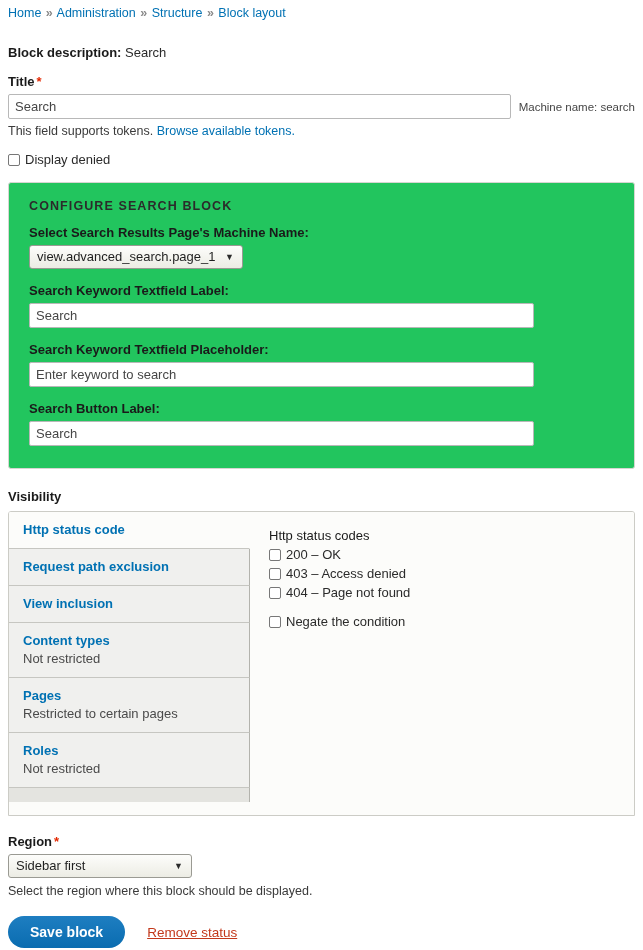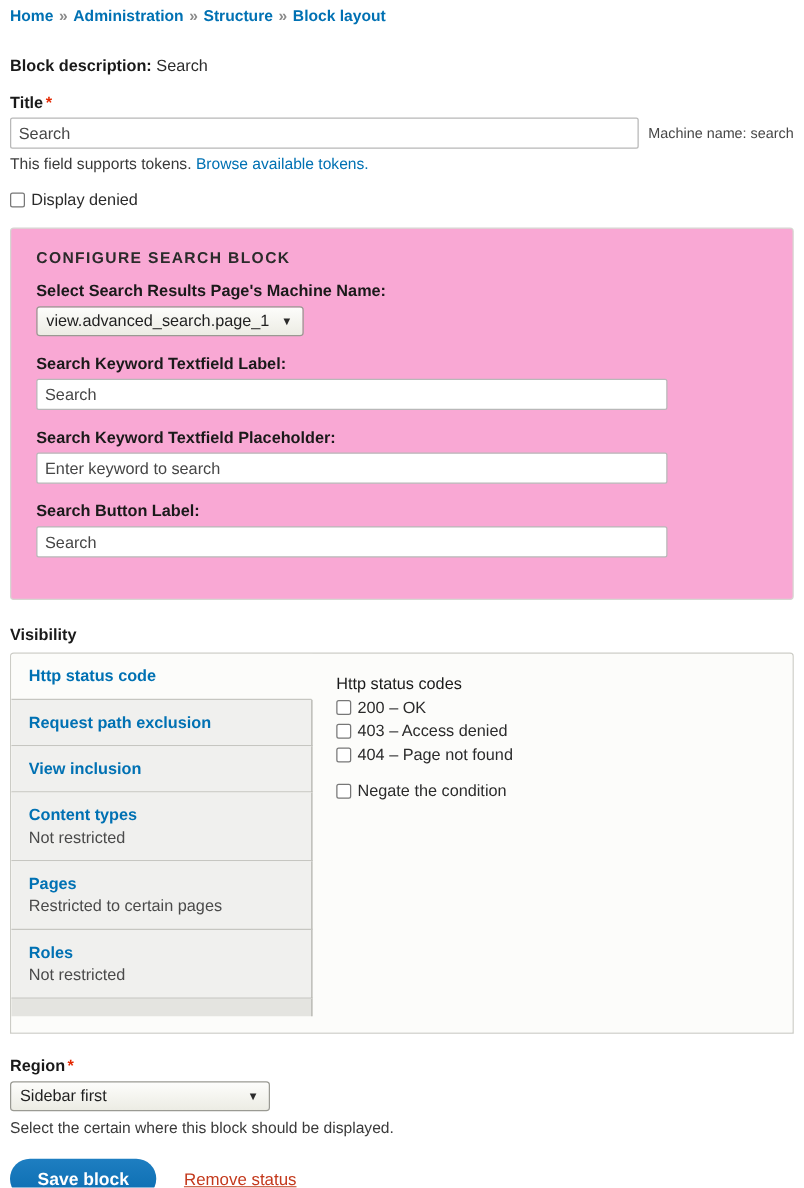--- a/index.html
+++ b/index.html
@@ -9,21 +9,21 @@
     background: #fff;
     font-family: "Liberation Sans", "DejaVu Sans", sans-serif;
     font-size: 13px;
     color: #2b2b2b;
     -webkit-font-smoothing: antialiased;
   }
   .page { width: 643px; height: 950px; position: relative; padding: 0 8px; }
 
   
   .breadcrumb { padding: 5px 0 0 0; font-size: 12.5px; line-height: 16px; }
-  .breadcrumb a { color: #0071b3; text-decoration: none; font-weight: bold; }
+  .breadcrumb a { color: #0071b3; text-decoration: none; font-weight: normal; }
   .breadcrumb .sep { color: #8a8a8a; font-weight: bold; padding: 0 1px; }
 
   
   .block-desc { margin-top: 23px; font-size: 13px; line-height: 17px; }
   .block-desc b { font-weight: bold; color: #1a1a1a; }
 
   
   .flabel {
     font-weight: bold; font-size: 13px; color: #1a1a1a;
     margin: 13px 0 4px 0; display: block; line-height: 16px;
@@ -47,21 +47,21 @@
   .cbrow { display: flex; align-items: flex-start; margin-top: 13px; }
   .cbox {
     width: 12px; height: 12px; border: 1px solid #777; background: #fff;
     border-radius: 2px; margin: 2px 5px 0 0; flex: none; display: inline-block;
   }
   .cblabel { font-size: 13px; color: #2b2b2b; line-height: 16px; }
 
   
   .cfg-panel {
     margin-top: 14px; border: 1px solid #d6d6d1; border-radius: 3px;
-    background: #f9a8d4; padding: 14px 20px 33px 20px;
+    background: #22c55e; padding: 14px 20px 22px 20px;
   }
   .cfg-title {
     font-size: 12.5px; font-weight: bold; letter-spacing: 1.1px;
     color: #2b2b2b; text-transform: uppercase; margin: 2px 0 12px 0;
   }
   .cfg-panel .flabel { margin: 14px 0 4px 0; }
   .cfg-panel .flabel:first-of-type { margin-top: 0; }
   .cfg-input { width: 505px; }
 
   select.drupal-select {
@@ -107,21 +107,21 @@
   }
   .vtabs-pane { flex: 1; padding: 16px 16px 16px 19px; background: #fcfcfa; }
   .pane-heading { font-weight: normal; font-size: 13px; color: #1a1a1a; margin-bottom: 4px; }
   .pane-cb { display: flex; align-items: flex-start; margin-top: 3px; }
   .pane-cb.spaced { margin-top: 13px; }
   .pane-cb .cblabel { font-size: 13px; color: #2b2b2b; }
 
   
   .region-block { margin-top: 18px; }
   .region-desc { font-size: 12.5px; color: #3a3a3a; margin-top: 5px; line-height: 16px; }
-  #region-select { width: 208px; }
+  #region-select { width: 184px; }
 
   
   .actions { margin-top: 17px; display: flex; align-items: center; }
   .btn-primary {
     background: linear-gradient(to bottom, #1e7ec1 0%, #0a6cb0 100%);
     color: #fff; font-weight: bold; font-size: 14px;
     border: none; border-radius: 16px;
     padding: 8px 22px; cursor: pointer;
     font-family: "Liberation Sans", "DejaVu Sans", sans-serif;
   }
@@ -249,21 +249,21 @@
 
   <div class="region-block">
     <label class="flabel" style="margin-top:0">
       <span>Region</span><span class="req">*</span>
     </label>
     <span class="selwrap">
       <select id="region-select" class="drupal-select">
         <option>Sidebar first</option>
       </select>
     </span>
-    <div class="region-desc">Select the certain where this block should be displayed.</div>
+    <div class="region-desc">Select the region where this block should be displayed.</div>
   </div>
 
   <div class="actions">
     <button class="btn-primary">Save block</button>
     <a class="btn-remove" href="#">Remove status</a>
   </div>
 
 </div>
 
 </body></html>

